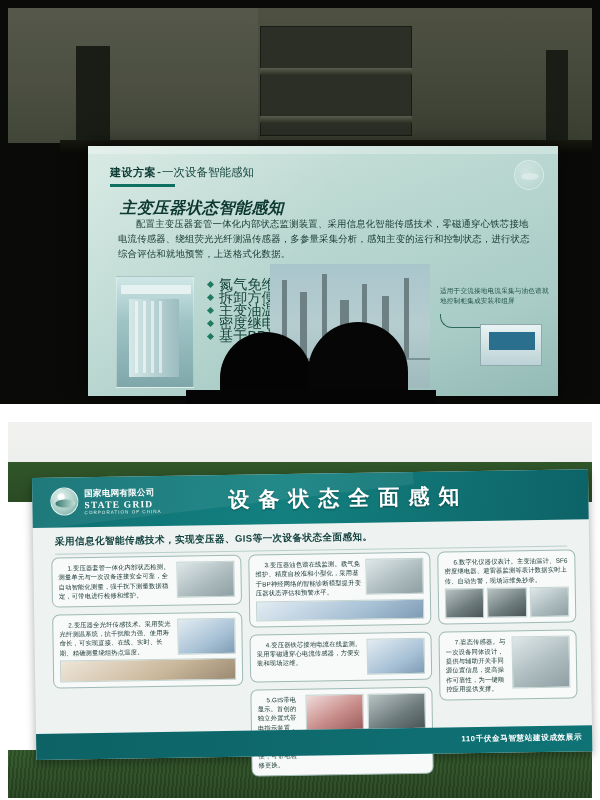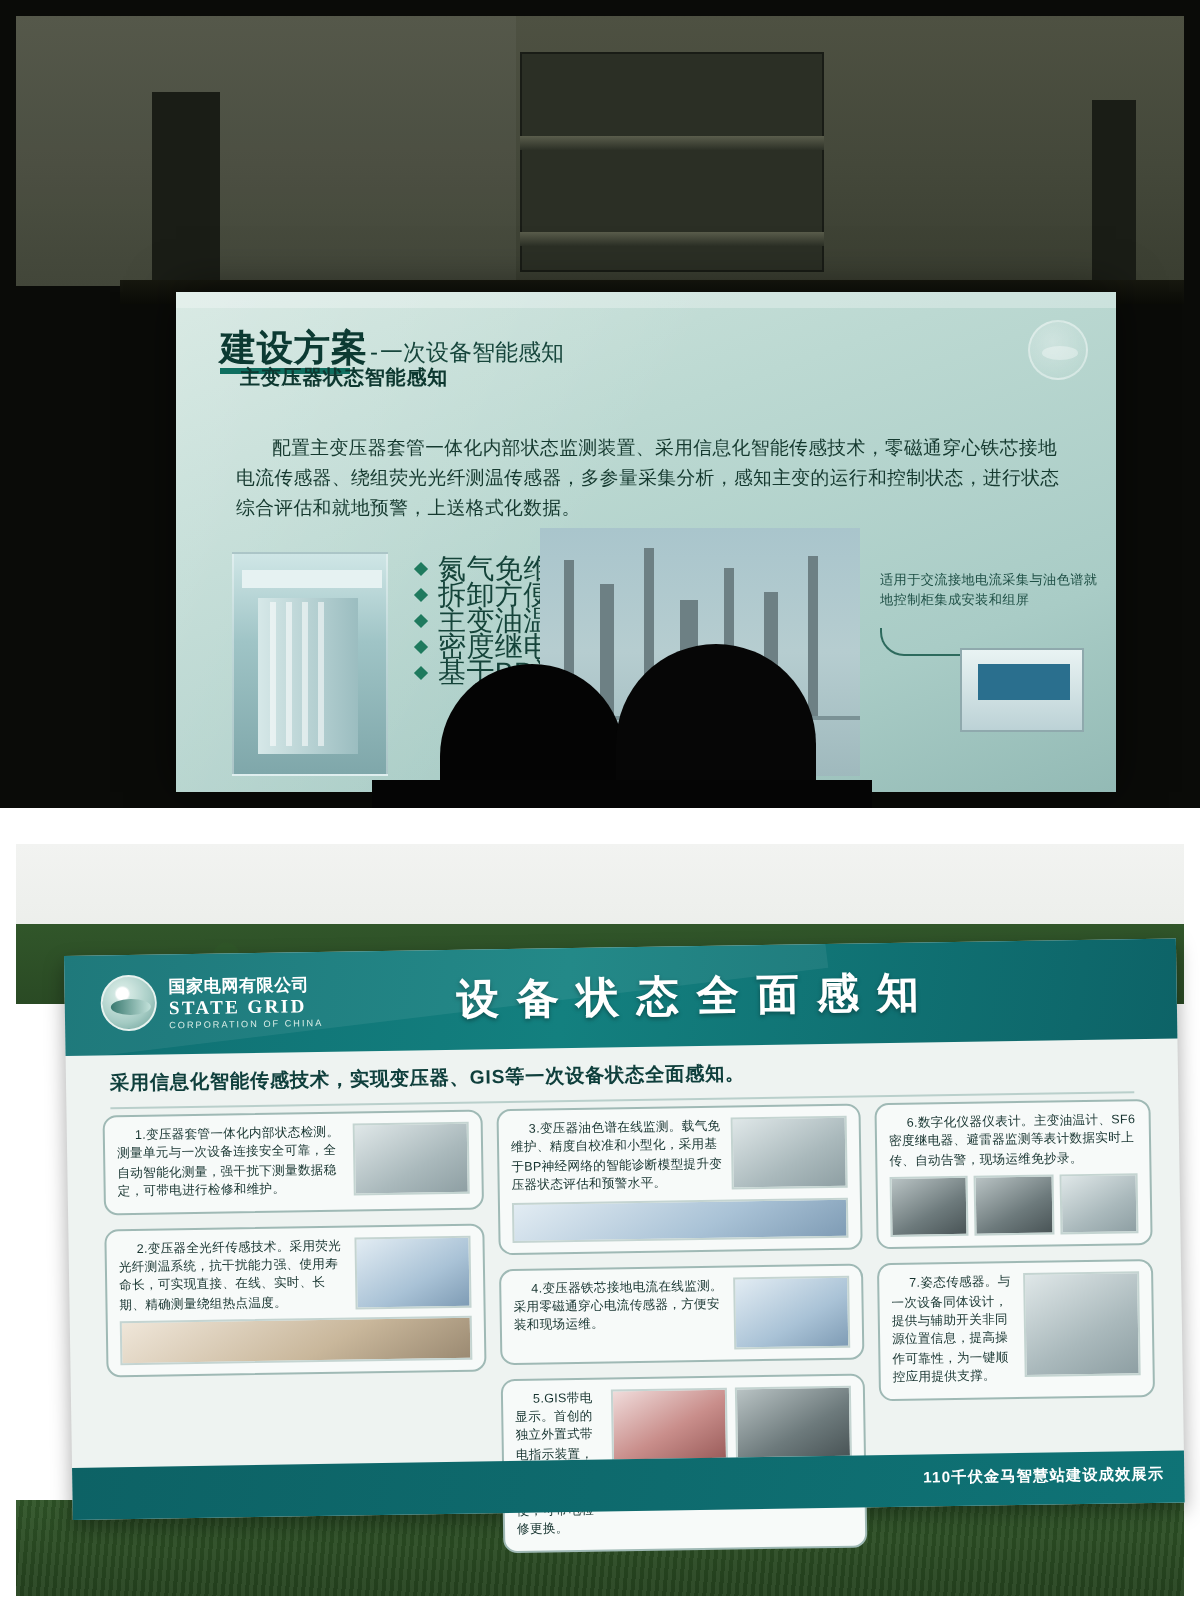--- a/index.html
+++ b/index.html
@@ -23,28 +23,28 @@
 
   .screen{ position:absolute; left:88px; top:146px; width:470px; height:250px;
            background:linear-gradient(160deg,#cfe4dd 0%,#bcd9d2 35%,#a9ccc6 75%,#93bab5 100%);
            box-shadow:0 0 22px rgba(0,0,0,.55); overflow:hidden; }
   .screen:before{ content:""; position:absolute; inset:0;
            background:linear-gradient(120deg,rgba(255,255,255,.22),rgba(255,255,255,0) 45%); }
   .screen-top-bar{ position:absolute; left:0; top:0; width:100%; height:8px;
            background:rgba(255,255,255,.28); }
 
   .slide-title-row{ position:absolute; left:22px; top:16px; white-space:nowrap; }
-  .slide-title-main{ font-size:18px; font-weight:bold; color:#0c3a32; letter-spacing:.5px; }
+  .slide-title-main{ font-size:11px; font-weight:bold; color:#0c3a32; letter-spacing:.5px; }
   .slide-title-dash{ font-size:12px; color:#0c3a32; padding:0 1px; }
   .slide-title-sub{ font-size:11.5px; color:#17463c; }
   .title-underline{ position:absolute; left:22px; top:38px; width:65px; height:3px;
            background:#0f6f60; }
 
-  .slide-h2{ position:absolute; left:32px; top:36px; font-size:10px; font-weight:bold;
-           color:#0d3830; letter-spacing:.4px; }
+  .slide-h2{ position:absolute; left:32px; top:52px; font-size:16px; font-weight:bold;
+           color:#0d3830; letter-spacing:.4px;font-style:italic; }
   .slide-para{ position:absolute; left:30px; top:70px; width:420px; font-size:9.4px;
            line-height:15px; color:#15392f; text-indent:18px; letter-spacing:.2px; }
 
   .bullets{ position:absolute; left:120px; top:132px; }
   .bullet-row{ display:flex; align-items:center; height:13px; }
   .bullet-dia{ width:5px; height:5px; background:#1f7a5e; transform:rotate(45deg);
            margin-right:6px; flex:0 0 auto; }
   .bullet-txt{ font-size:14px; color:#15443a; letter-spacing:.2px; }
 
   .photo-transformer{ position:absolute; left:28px; top:130px; width:78px; height:112px;

